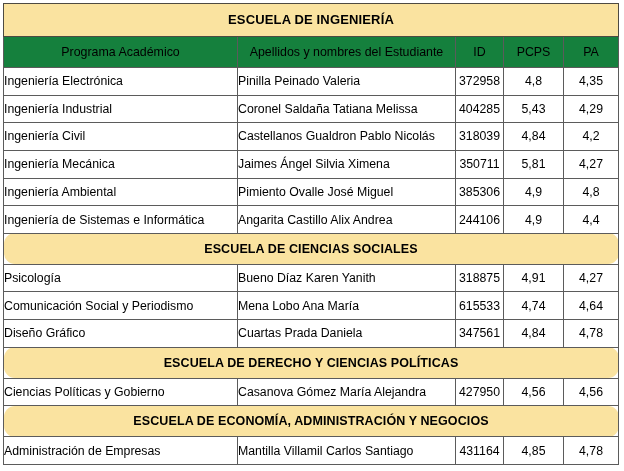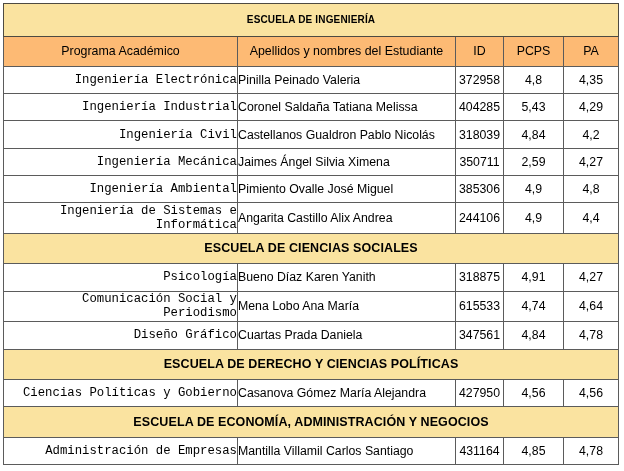--- a/index.html
+++ b/index.html
@@ -45,56 +45,56 @@
   col.c-id      { width: 48px;  }
   col.c-pcps    { width: 60px;  }
   col.c-pa      { width: 55px;  }
 
   
   tr.title-row td {
     background: #fae3a0;
     border: 1.6px solid #4d4a42;
     text-align: center;
     font-weight: bold;
-    font-size: 10px;
+    font-size: 13px;
     letter-spacing: 0.15px;
     height: 26px;
     padding: 2px 4px;
   }
 
   
   tr.colhead-row td {
-    background: #fdba74;
+    background: #15803d;
     text-align: center;
     font-size: 12.4px;
     height: 24px;
     padding: 2px 4px;
     font-weight: normal;
   }
 
   
   tr.section-row td {
     background: #fae3a0;
     text-align: center;
     font-weight: bold;
     font-size: 12.5px;
     letter-spacing: 0.1px;
     height: 24px;
     padding: 2px 4px;
+    border-radius: 11px;
   }
 
   
   tr.data-row td {
     background: #ffffff;
     height: 25px;
   }
   td.cell-program {
-    text-align: right;
+    text-align: left;
     padding: 2px 6px 2px 7px;
-    font-family: Liberation Mono, monospace;
   }
   td.cell-student {
     text-align: left;
     padding: 2px 6px 2px 7px;
   }
   td.cell-id,
   td.cell-pcps,
   td.cell-pa {
     text-align: center;
     padding: 2px 3px;
@@ -142,21 +142,21 @@
           <td class="cell-program">Ingeniería Civil</td>
           <td class="cell-student">Castellanos Gualdron Pablo Nicolás</td>
           <td class="cell-id">318039</td>
           <td class="cell-pcps">4,84</td>
           <td class="cell-pa">4,2</td>
         </tr>
         <tr class="data-row">
           <td class="cell-program">Ingeniería Mecánica</td>
           <td class="cell-student">Jaimes Ángel Silvia Ximena</td>
           <td class="cell-id">350711</td>
-          <td class="cell-pcps">2,59</td>
+          <td class="cell-pcps">5,81</td>
           <td class="cell-pa">4,27</td>
         </tr>
         <tr class="data-row">
           <td class="cell-program">Ingeniería Ambiental</td>
           <td class="cell-student">Pimiento Ovalle José Miguel</td>
           <td class="cell-id">385306</td>
           <td class="cell-pcps">4,9</td>
           <td class="cell-pa">4,8</td>
         </tr>
         <tr class="data-row">

